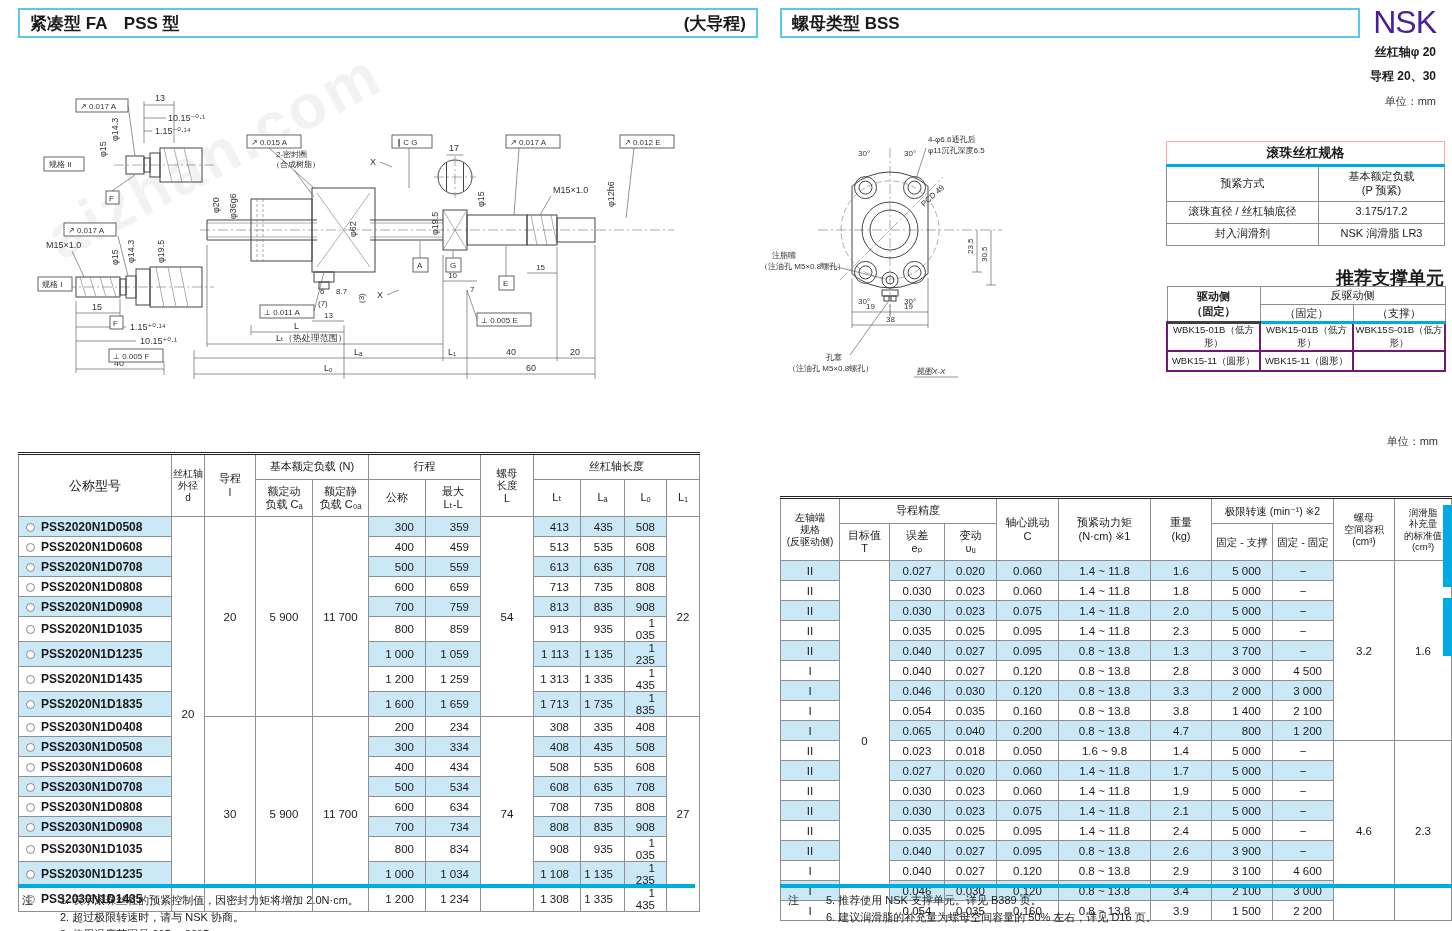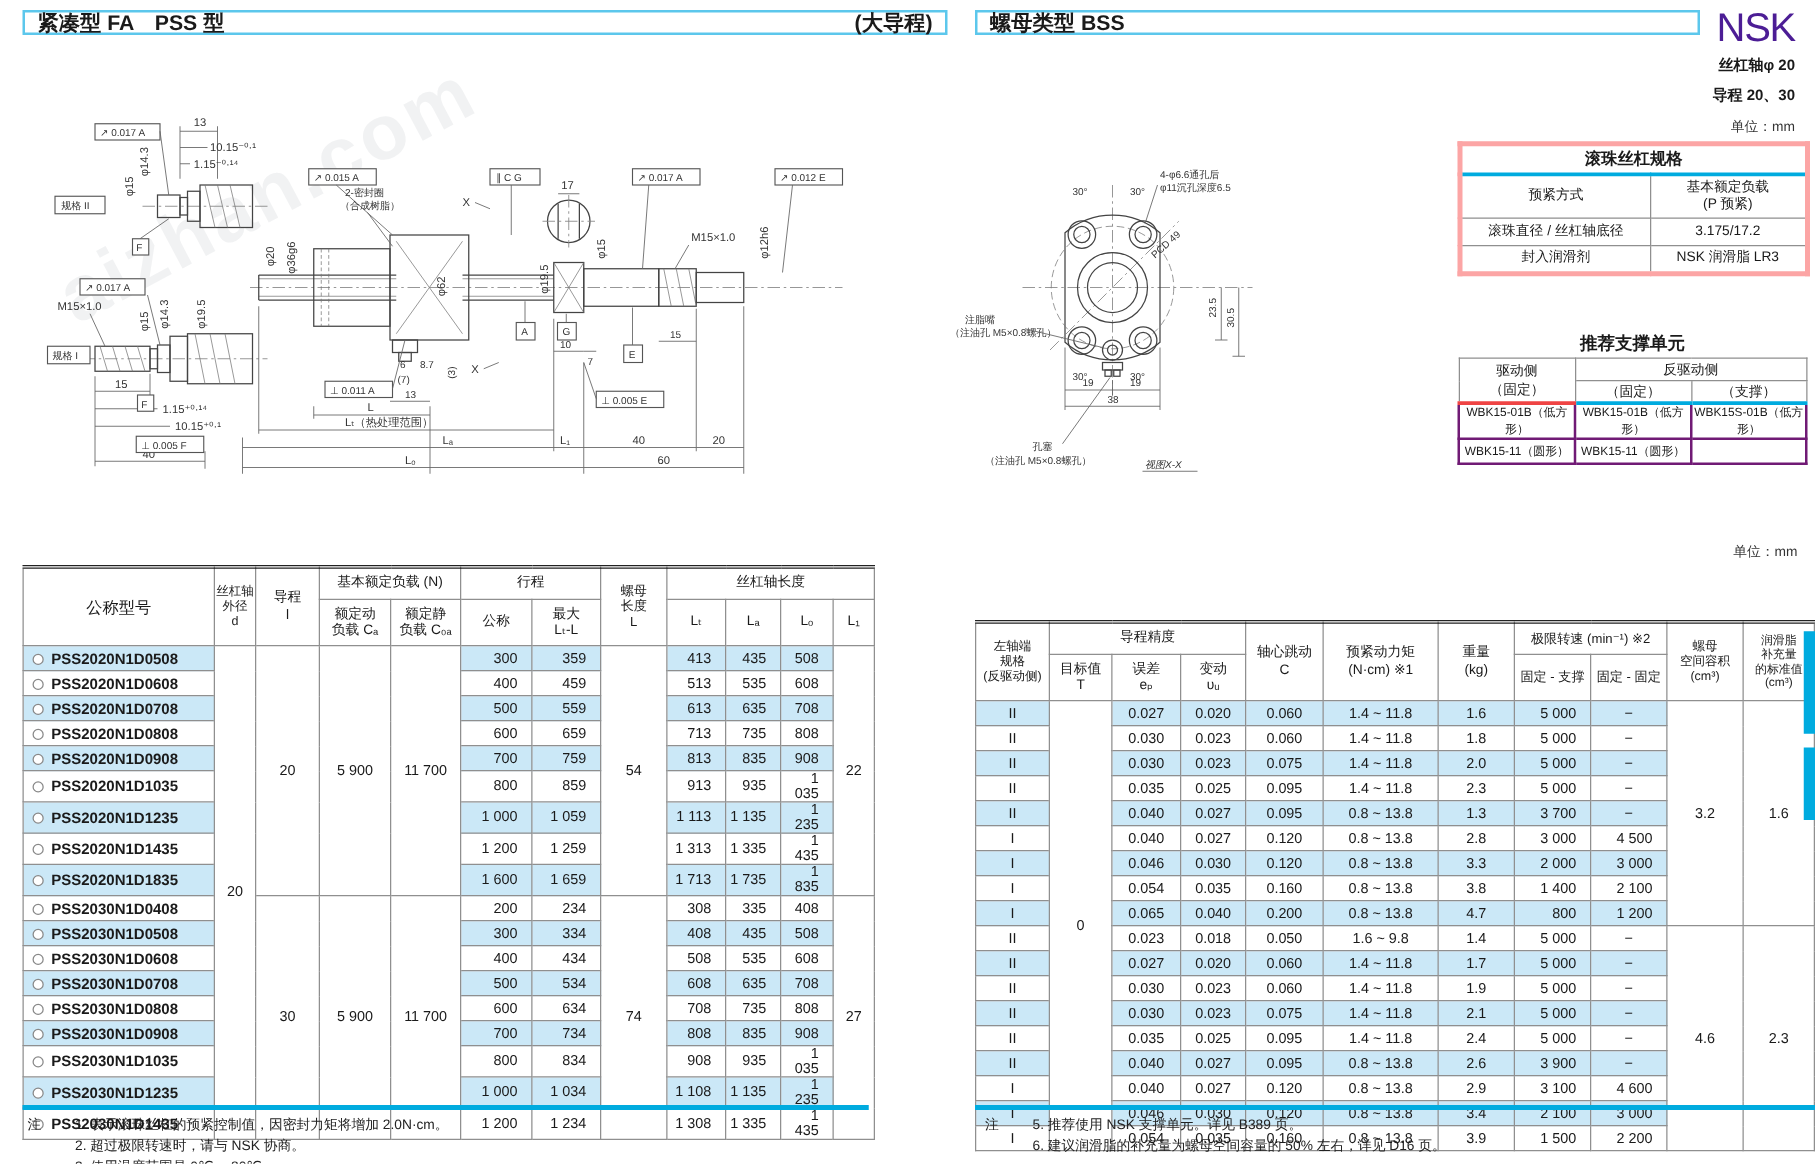--- a/index.html
+++ b/index.html
@@ -5,34 +5,34 @@
   * { margin:0; padding:0; box-sizing:border-box; }
   body { width:1452px; height:931px; position:relative; background:#fff;
          font-family:"Liberation Sans","DejaVu Sans",sans-serif; color:#1a1a1a; overflow:hidden; }
   .abs { position:absolute; }
 
   
   .wm { position:absolute; font-size:62px; font-weight:bold; color:rgba(190,195,200,0.22);
         transform:rotate(-28deg); letter-spacing:3px; pointer-events:none; }
 
   
-  .secbar { position:absolute; height:20px; border:2px solid #5cc7ec; background:#fff;
+  .secbar { position:absolute; height:30px; border:2px solid #5cc7ec; background:#fff;
             display:flex; align-items:center; justify-content:space-between; padding:0 10px;text-align:center; }
   .secbar .t { font-size:17px; font-weight:bold; }
   .logo { position:absolute; font-size:32px; font-weight:400; letter-spacing:-1px; color:#4c1d95; }
   .rline { position:absolute; font-size:12px; font-weight:bold; text-align:right;margin-left:12px; }
   .unit { position:absolute; font-size:11px; color:#333; }
 
   
   table { border-collapse:collapse; table-layout:fixed; }
-  .spec { width:278px; border:4px solid #fca5a5; }
+  .spec { width:278px; border:1px solid #fca5a5;margin-top:28px; }
   .spec th { border-bottom:3px solid #00abdf; font-size:13px; font-weight:bold; height:24px; }
   .spec td { border:1px solid #8f8f8f; font-size:11px; text-align:center; padding:3px 2px;
              white-space:pre-line; line-height:1.25; height:22px; }
-  .sup-title { position:absolute; width:276px; text-align:center; font-size:14px; font-weight:bold; }
+  .sup-title { position:absolute; width:276px; text-align:right; font-size:18px; font-weight:bold; }
   .sup { width:278px; border:1px solid #444; }
   .sup th { border:1px solid #8f8f8f; font-size:11px; font-weight:normal; height:18px; }
   .sup th.grp { border-bottom:1px solid #8f8f8f; }
   .sup tr.hb th { border-bottom:3px solid #00abdf; }
   .sup td { border:2px solid #701a75; font-size:9.5px; text-align:center; height:20px; }
 
   
   .dtable { border:1px solid #555; border-top:3px double #222; background:#fff; }
   .dtable th { border:1px solid #8f8f8f; font-weight:normal; font-size:11px; line-height:1.2;
                white-space:pre-line; text-align:center; padding:1px 0; }
@@ -107,21 +107,21 @@
 
 <div class="sup-title" style="left:1168px;top:266px;">推荐支撑单元</div>
 <table class="sup abs" style="left:1166px;top:286px;">
   <colgroup>
       <col style="width:93px">
       <col style="width:93px">
       <col style="width:92px">
     </colgroup>
   <tbody>
       <tr>
-        <th rowspan="2" style="white-space:pre-line;border-bottom:3px solid #ef4444;">驱动侧
+        <th rowspan="2" style="white-space:pre-line;border-bottom:3px solid #404040;font-weight:bold;">驱动侧
 （固定）</th>
       <th colspan="2" class="grp">反驱动侧</th>
       </tr>
   <tr class="hb">
         <th>（固定）</th>
       <th>（支撑）</th>
       </tr>
   <tr>
         <td>WBK15-01B（低方形）</td>
       <td>WBK15-01B（低方形）</td>

